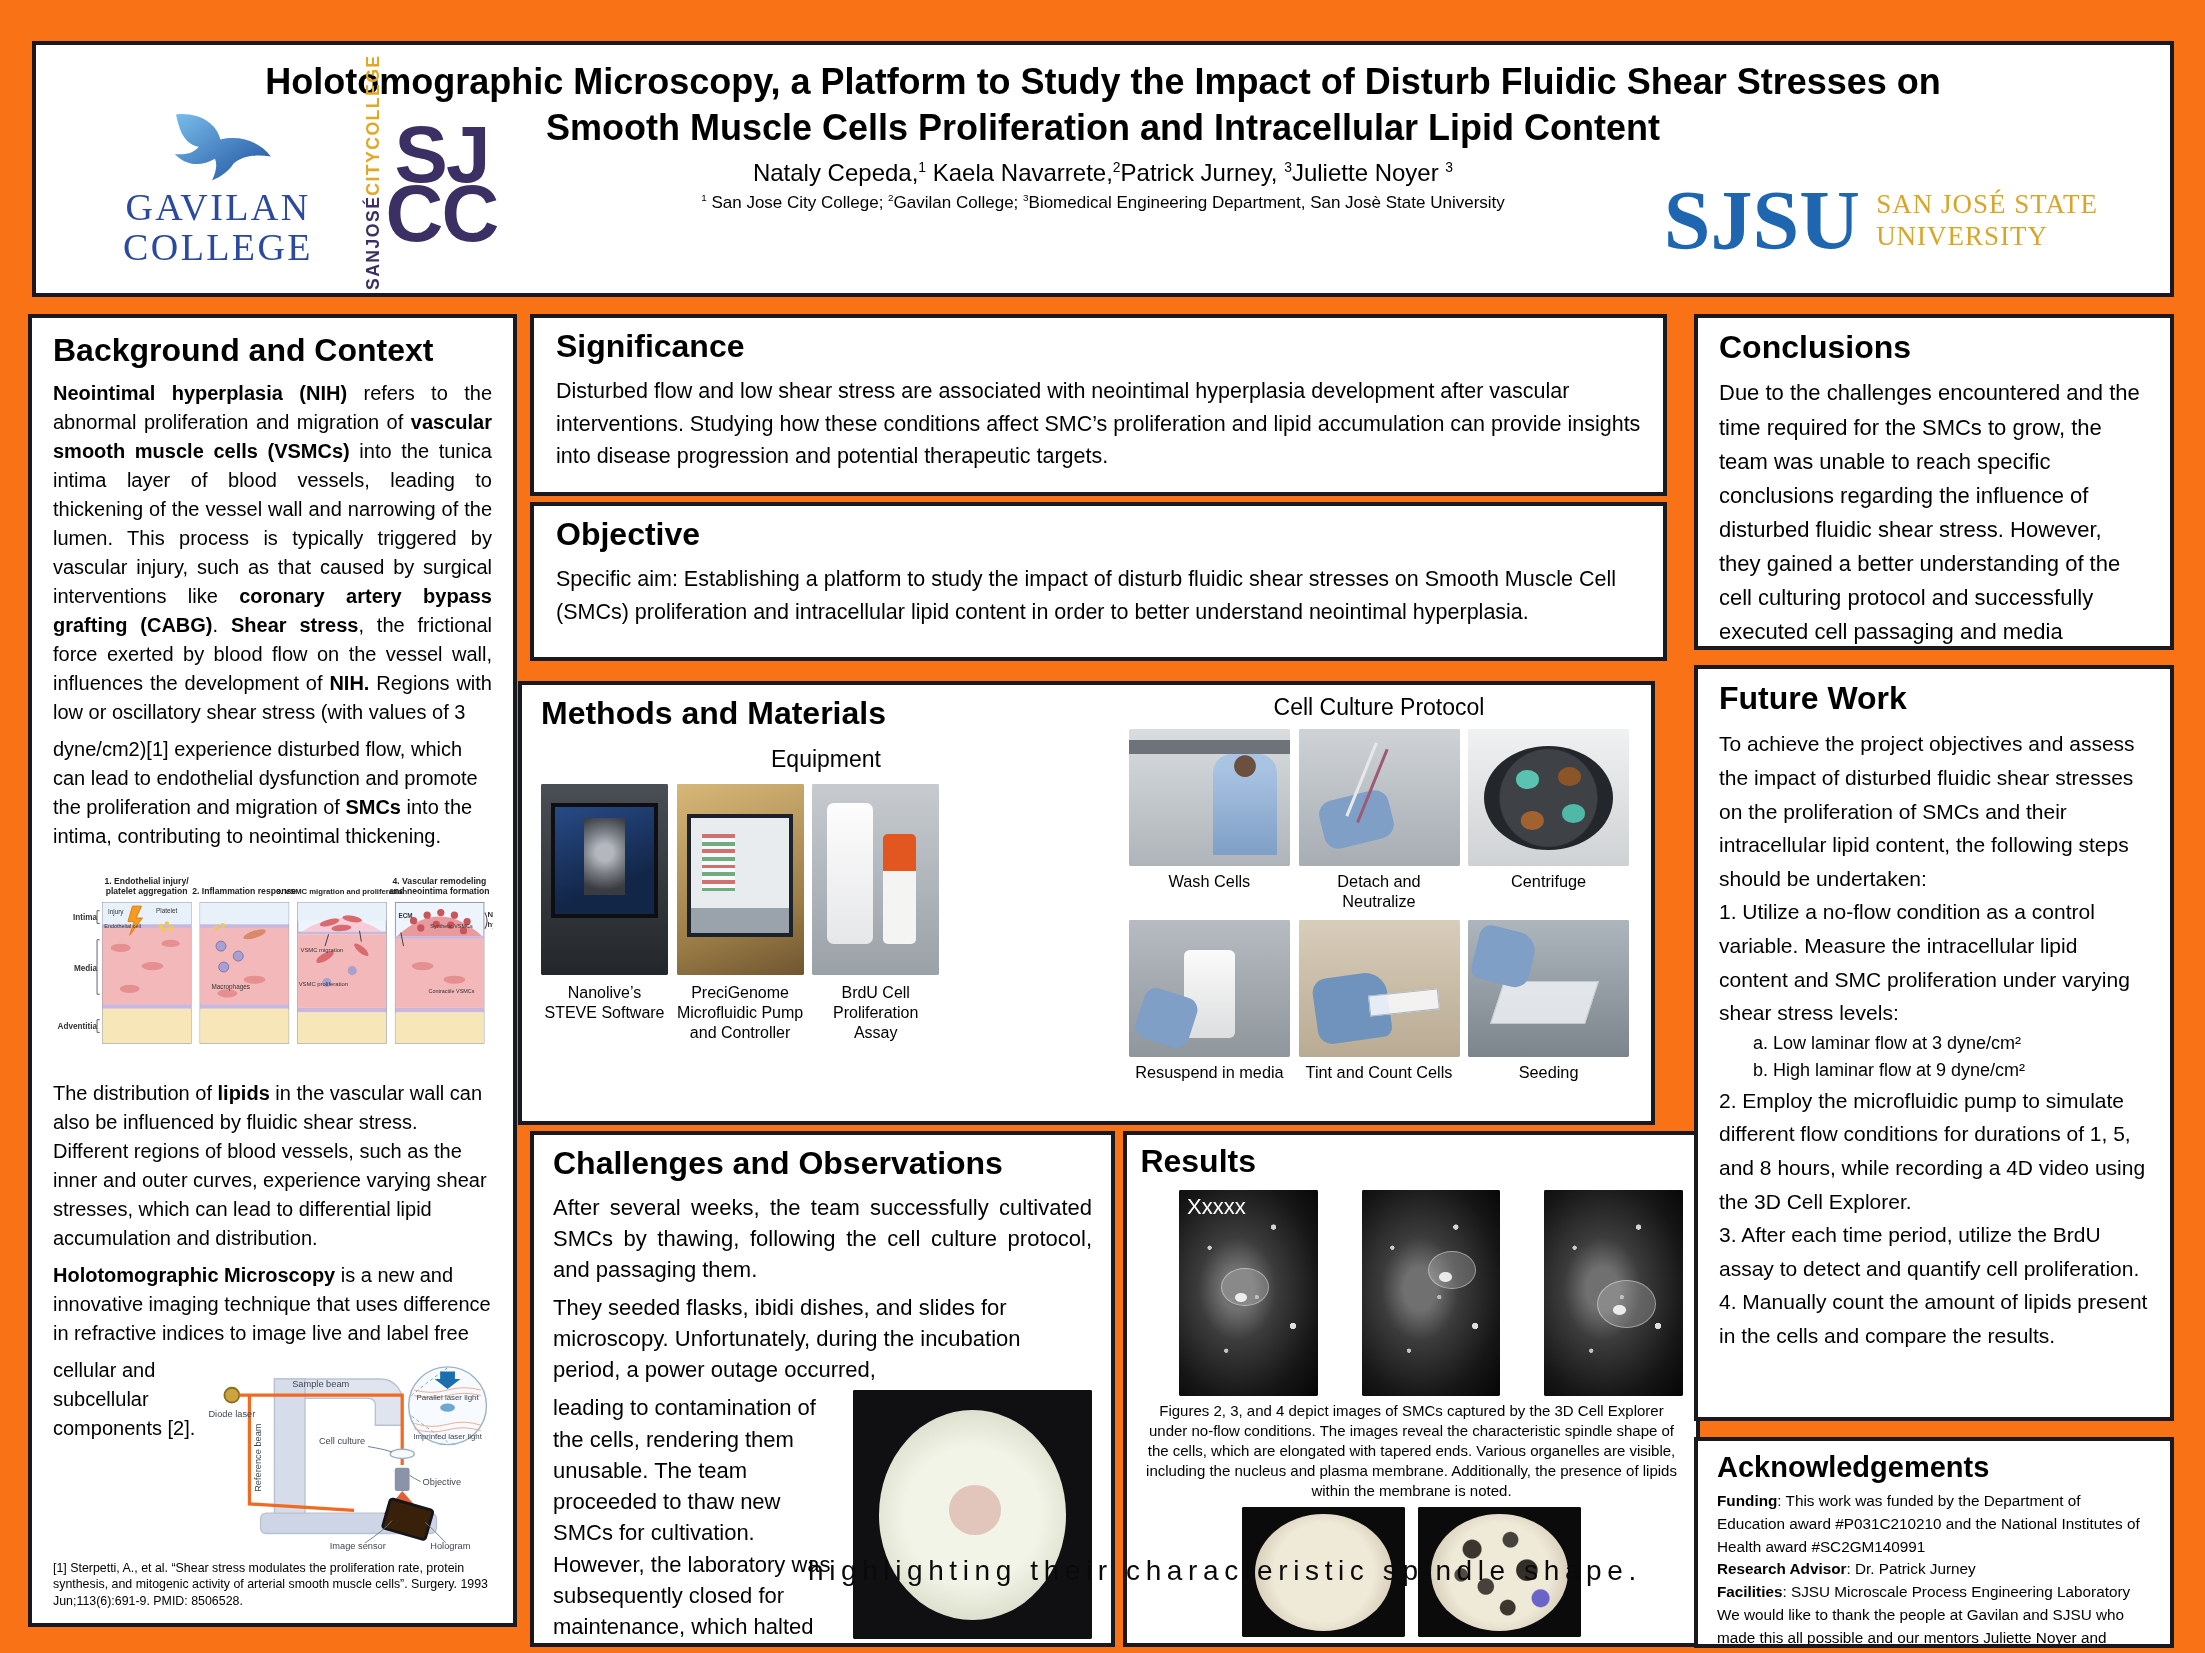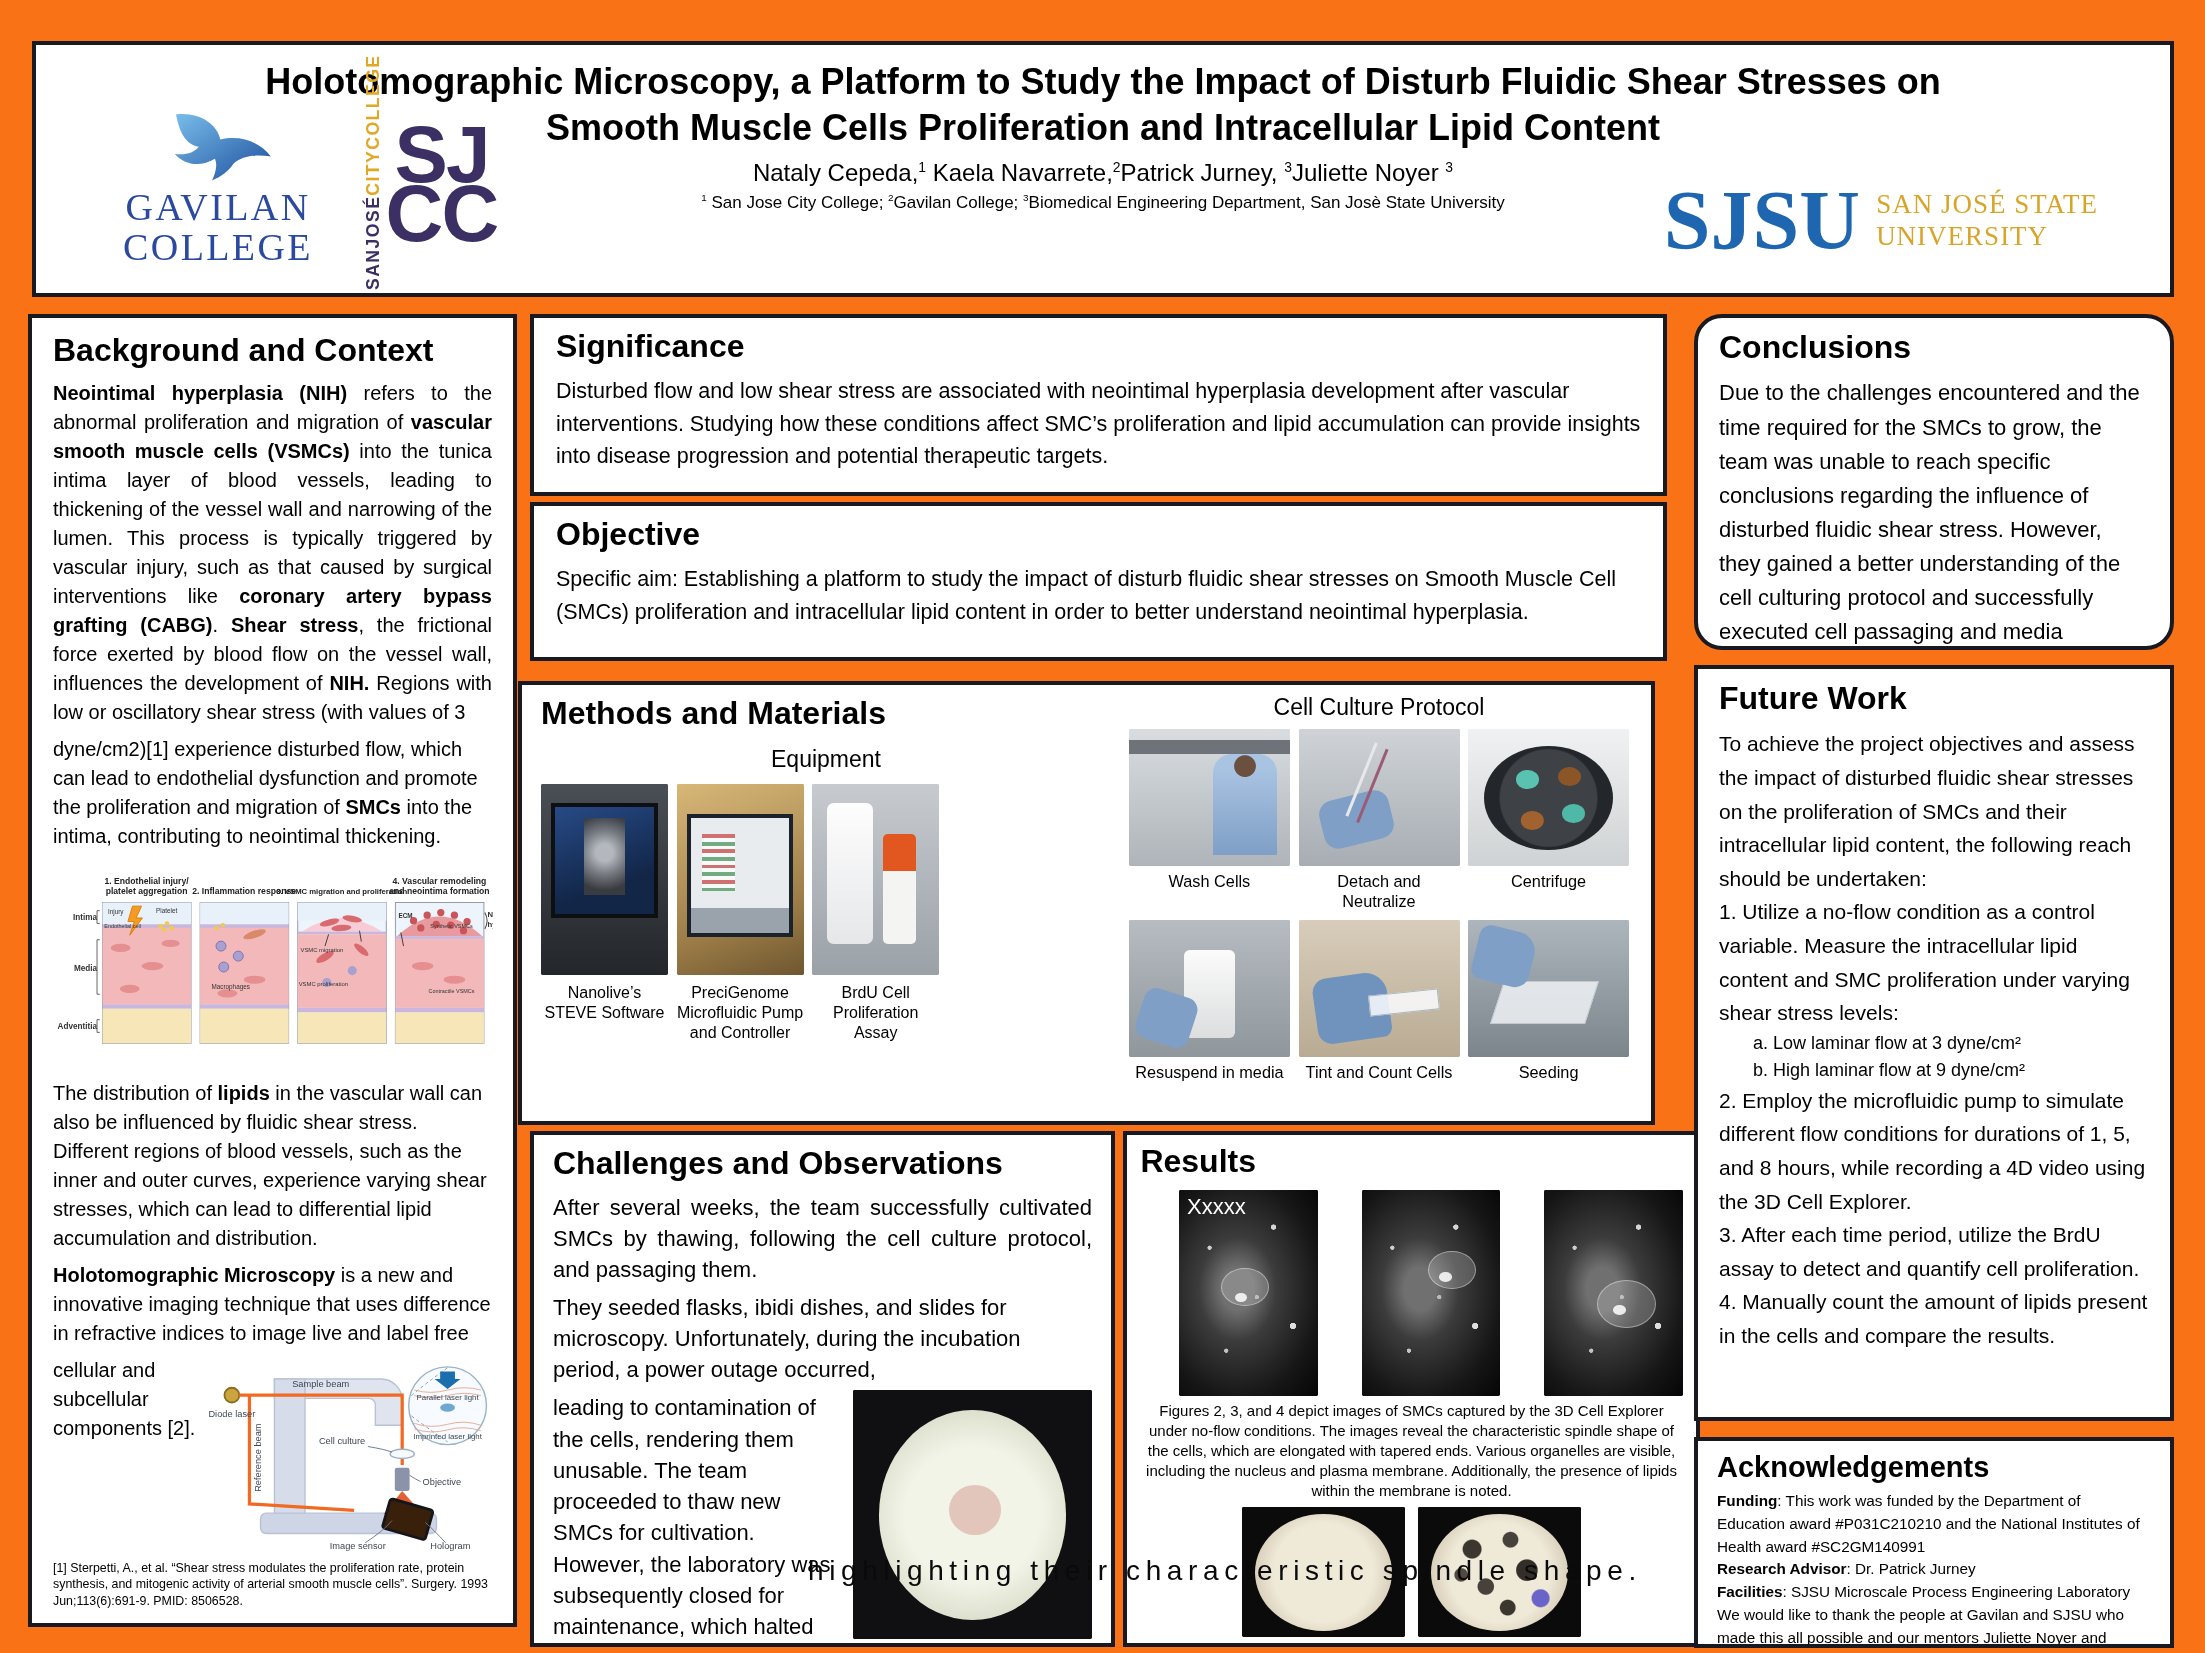--- a/index.html
+++ b/index.html
@@ -65,21 +65,21 @@
 
   .res-panel{left:1123px;top:1131px;width:577px;height:516px;padding:9.6px 13.4px;}
   .res-row{display:flex;gap:4.8px;justify-content:center;margin-top:2.9px;}
   .cellimg{position:relative;width:168px;height:206px;}
   .res-lbl{position:absolute;left:7.7px;top:4.8px;color:#fff;font-size:22px;z-index:5;}
   .rescap{font-size:15px;line-height:1.32;text-align:center;margin-top:5.7px;}
   .moldimg{position:relative;width:163px;height:130px;}
   .res-row2{display:flex;gap:12.4px;justify-content:center;margin-top:6.7px;}
 
   
-  .con-panel{left:1694px;top:314px;width:480px;height:336px;padding:13.4px 21px;border-radius:28px;}
+  .con-panel{left:1694px;top:314px;width:480px;height:336px;padding:13.4px 21px;}
   .con-panel p{font-size:22px;line-height:1.55;margin:4.8px 0 0 0;}
   .fut-panel{left:1694px;top:665px;width:480px;height:756px;padding:13.4px 21px;}
   .fut-panel p{font-size:21px;line-height:1.6;margin:0;}
   .fut-panel .sub{font-size:18px;line-height:1.5;margin-left:34px;}
   .ack-panel{left:1694px;top:1437px;width:480px;height:211px;padding:10.5px 19px;}
   .ack-panel h2{font-size:29px;margin-bottom:7.7px;}
   .ack-panel p{font-size:15.3px;line-height:1.5;margin:0;}
 
   
   .stretch{position:absolute;left:808px;top:1555px;z-index:30;font-size:28px;color:#0a0a0a;
@@ -467,21 +467,21 @@
 
   <div class="stretch">highlighting their characteristic spindle shape.</div>
 
   <div class="panel con-panel">
     <h2>Conclusions</h2>
     <p>Due to the challenges encountered and the time required for the SMCs to grow, the team was unable to reach specific conclusions regarding the influence of disturbed fluidic shear stress. However, they gained a better understanding of the cell culturing protocol and successfully executed cell passaging and media changes.</p>
   </div>
 
   <div class="panel fut-panel">
     <h2>Future Work</h2>
-    <p>To achieve the project objectives and assess the impact of disturbed fluidic shear stresses on the proliferation of SMCs and their intracellular lipid content, the following reach should be undertaken:</p>
+    <p>To achieve the project objectives and assess the impact of disturbed fluidic shear stresses on the proliferation of SMCs and their intracellular lipid content, the following steps should be undertaken:</p>
     <p>1. Utilize a no-flow condition as a control variable. Measure the intracellular lipid content and SMC proliferation under varying shear stress levels:</p>
     <p class="sub">a. Low laminar flow at 3 dyne/cm²</p>
     <p class="sub">b. High laminar flow at 9 dyne/cm²</p>
     <p>2. Employ the microfluidic pump to simulate different flow conditions for durations of 1, 5, and 8 hours, while recording a 4D video using the 3D Cell Explorer.</p>
     <p>3. After each time period, utilize the BrdU assay to detect and quantify cell proliferation.</p>
     <p>4. Manually count the amount of lipids present in the cells and compare the results.</p>
   </div>
 
   <div class="panel ack-panel">
     <h2>Acknowledgements</h2>

